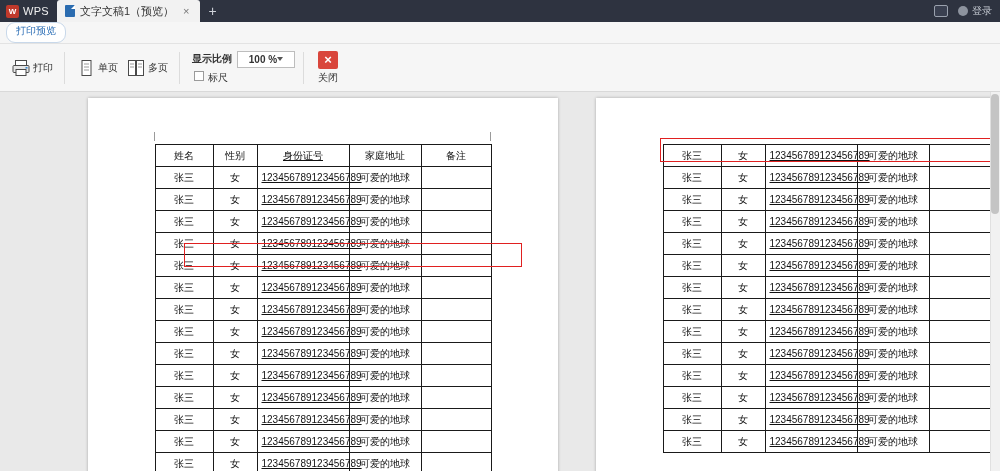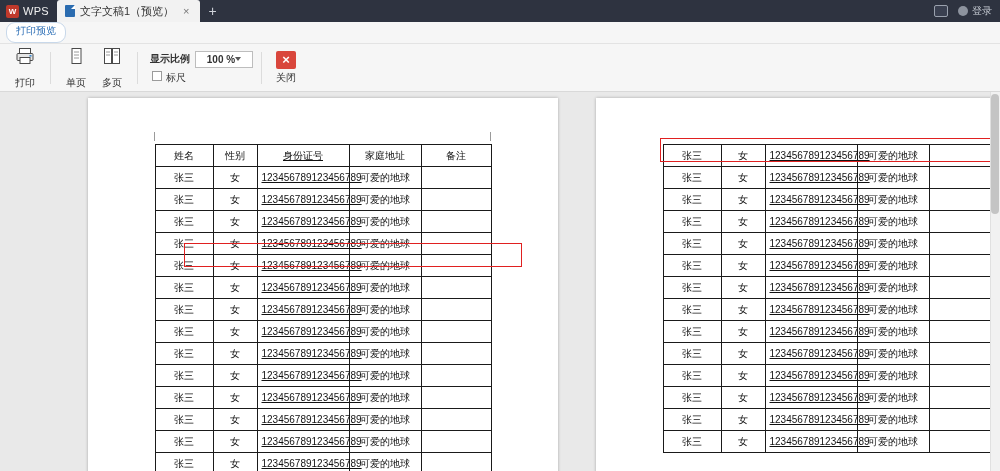--- a/index.html
+++ b/index.html
@@ -103,22 +103,22 @@
     background: #f6f6f6;
     border-bottom: 1px solid #d9d9d9;
     display: flex;
     align-items: center;
     padding: 0 8px;
     gap: 2px;
     font-size: 10px;
     color: #333;
   }
   .tb-item {
-    display: flex; flex-direction: column; align-items: center; justify-content: center;
-    min-width: 34px; height: 44px; gap: 10px; padding: 0 3px;
+    display: flex; align-items: center; justify-content: center;
+    min-width: 34px; height: 44px; gap: 2px; padding: 0 3px;
     color: #333;
   }
   .tb-item .lbl { font-size: 10px; white-space: nowrap; }
   .tb-sep { width: 1px; height: 32px; background: #dcdcdc; margin: 0 6px; }
 
   .ico { width: 20px; height: 20px; display: block; }
 
   .zoom-group {
     display: flex; flex-direction: column; justify-content: center;
     gap: 3px; height: 44px; margin-left: 4px;

